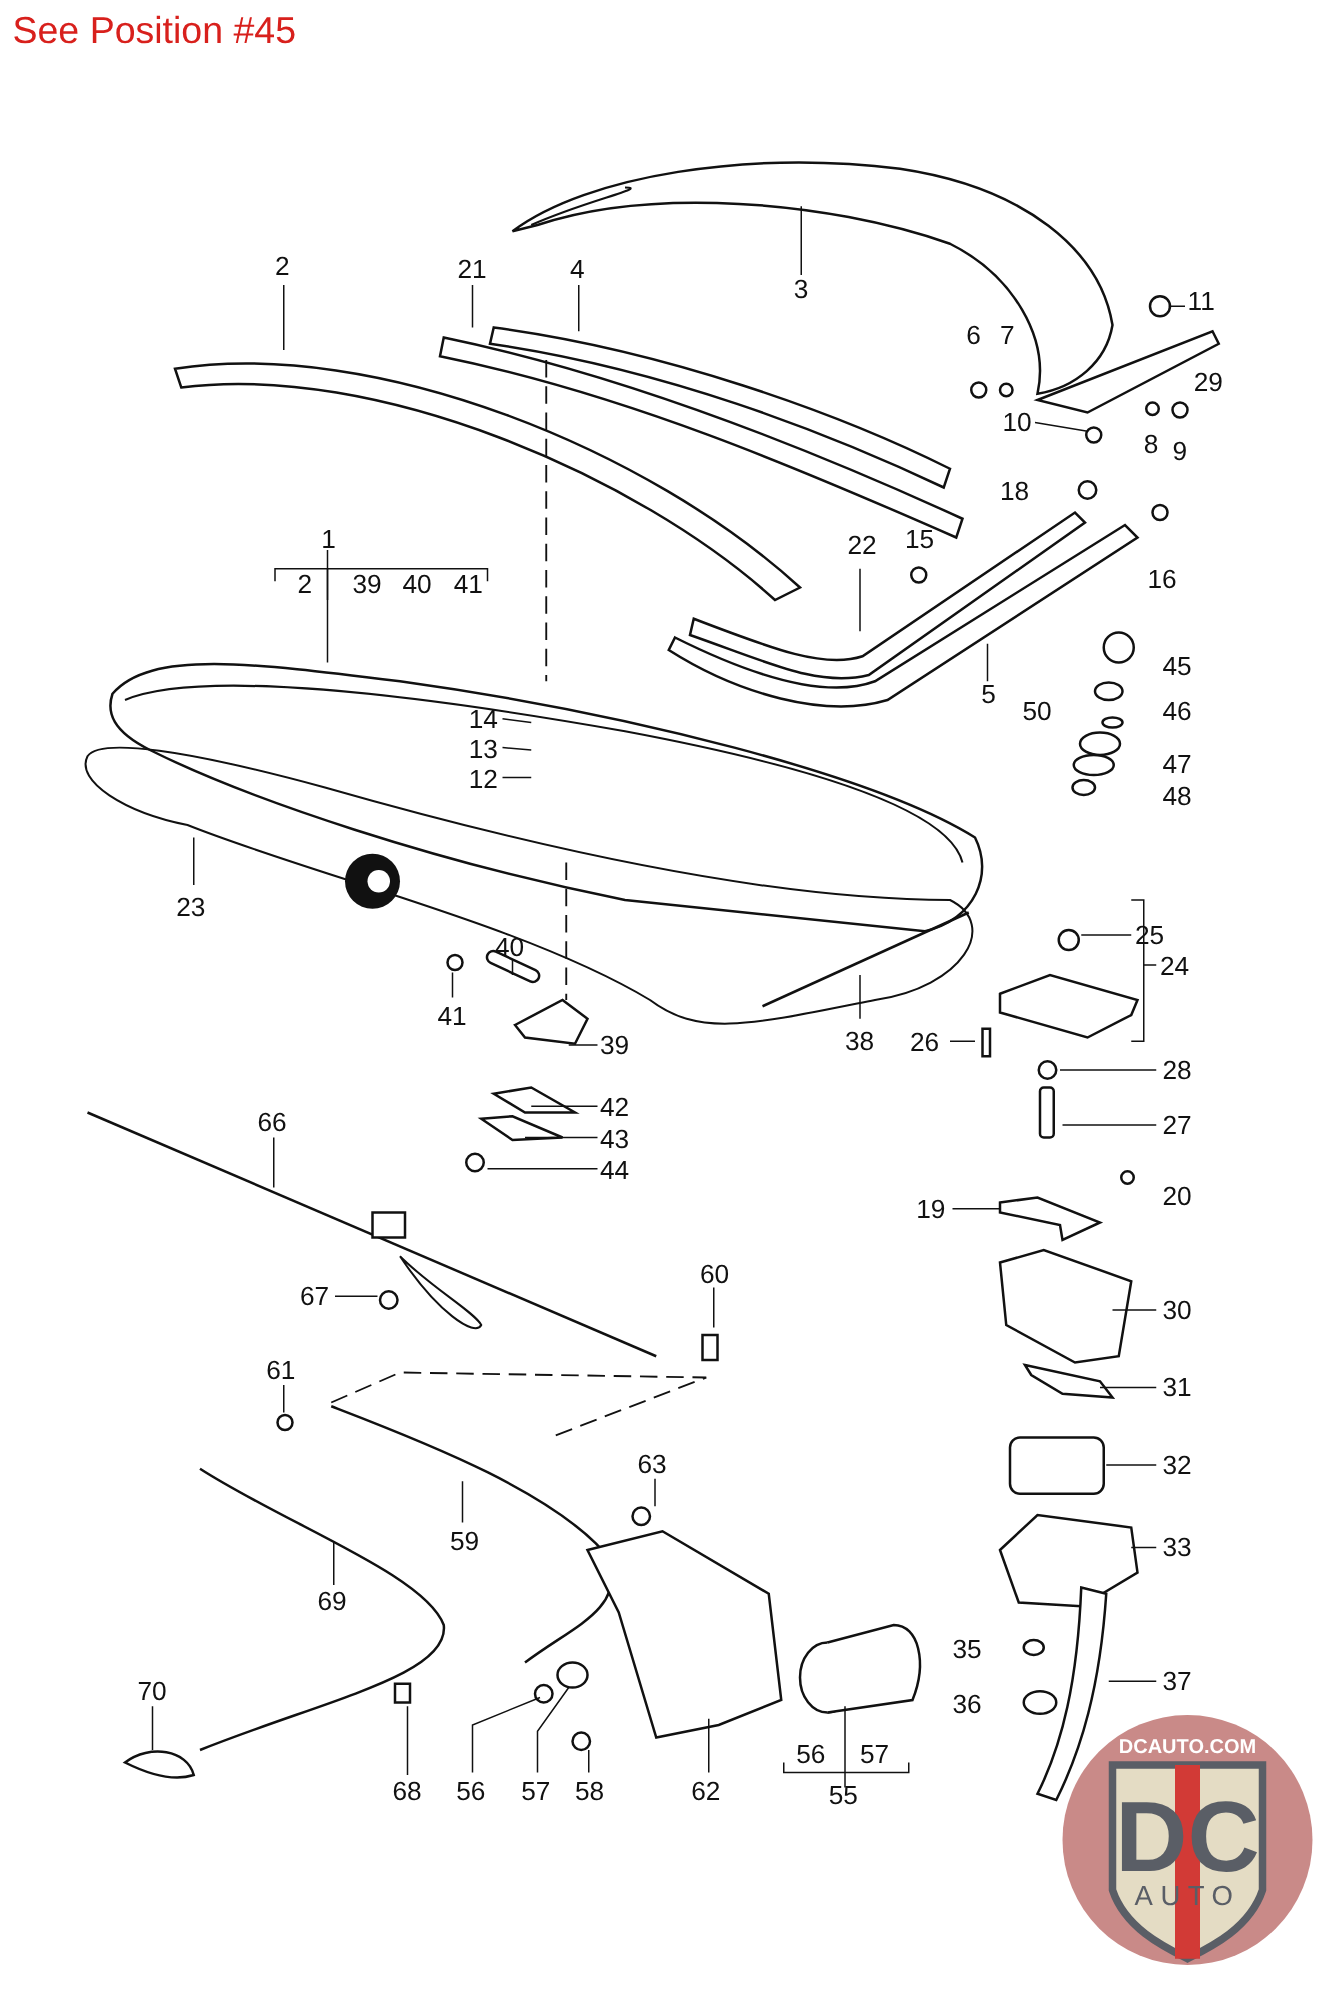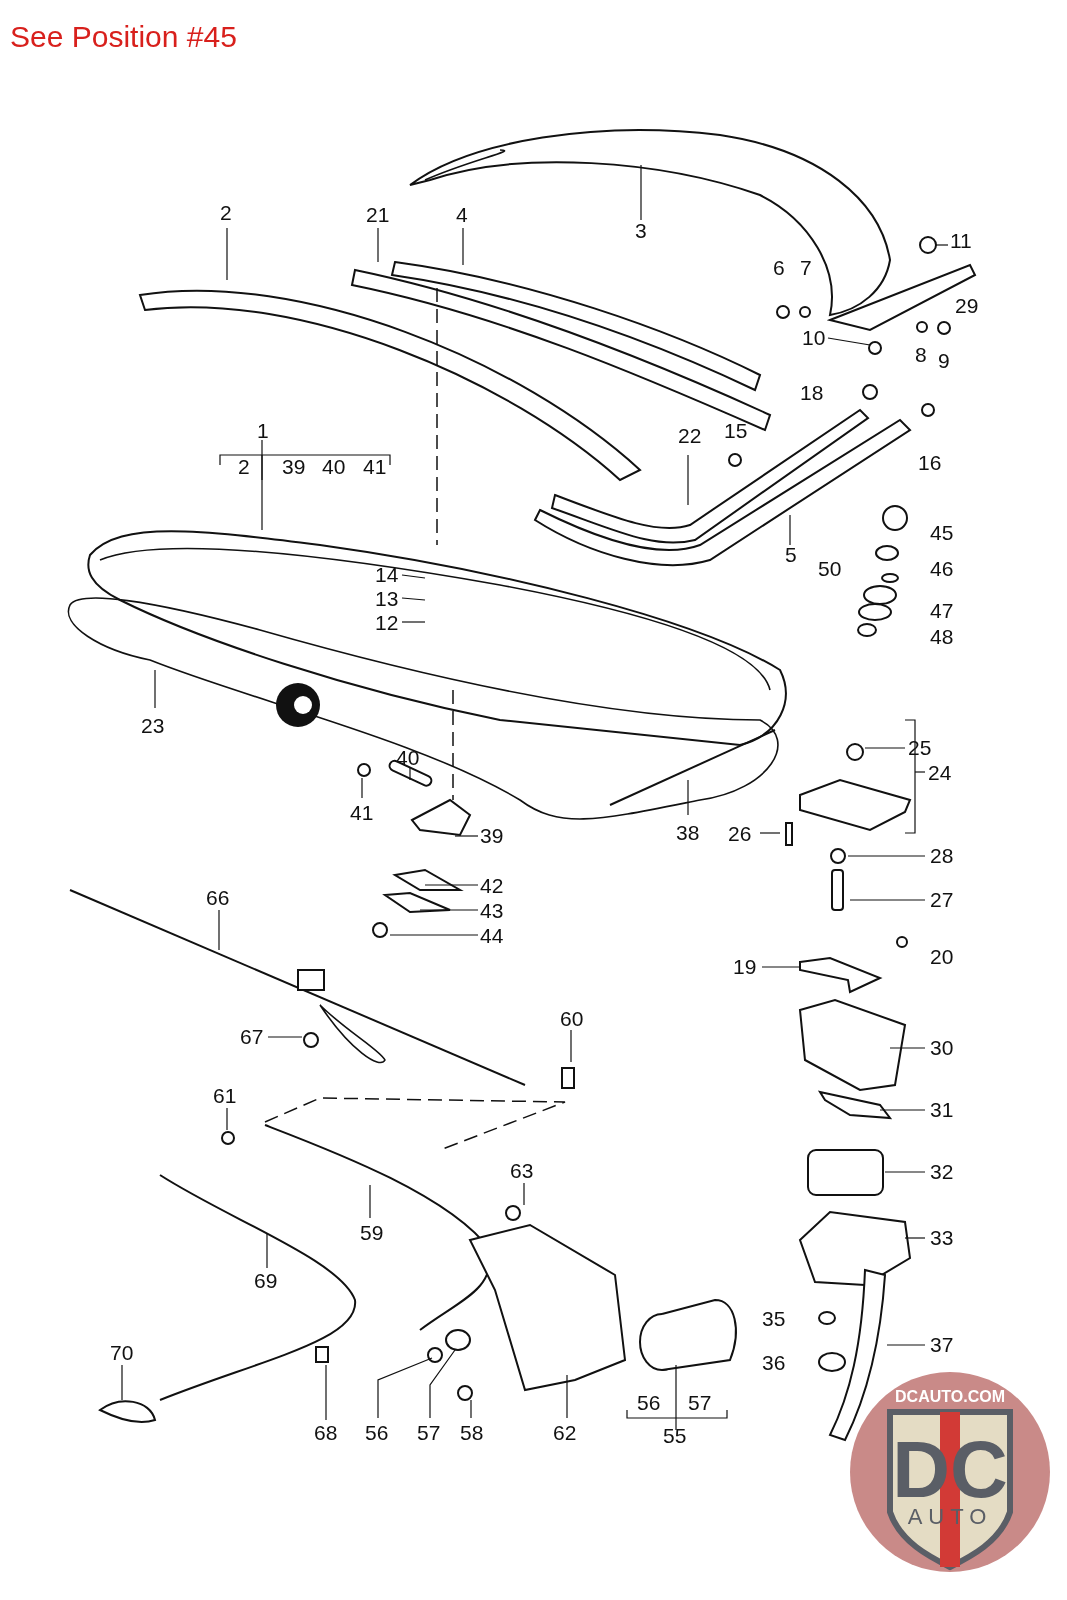--- a/index.html
+++ b/index.html
@@ -1,17 +1,17 @@
 <!DOCTYPE html>
 <html><head>
 <meta charset="utf-8">
 <style>
   html, body { margin:0; padding:0; background:#ffffff; }
   body { width:1067px; height:1600px; position:relative; overflow:hidden; font-family:"Liberation Sans", sans-serif; }
-  #title { position:absolute; left:10px; top:20px; color:#d8201c; font-size:30px; font-family:"Liberation Sans", sans-serif; }
+  #title { position:absolute; left:10px; top:8px; color:#d8201c; font-size:30px; font-family:"Liberation Sans", sans-serif; }
   svg#diagram { position:absolute; left:0; top:0; }
   .lbl { font-family:"Liberation Sans", sans-serif; font-size:21px; fill:#111; }
   .ln { stroke:#111; stroke-width:1.6; fill:none; }
   .thin { stroke:#111; stroke-width:1.2; fill:none; }
   .dash { stroke:#111; stroke-width:1.5; fill:none; stroke-dasharray:14 7; }
   .part { stroke:#111; stroke-width:2; fill:#fff; }
   .dotted { stroke:#111; stroke-width:2; fill:#fff; }
   #logo { position:absolute; left:850px; top:1372px; width:200px; height:200px; border-radius:50%; background:#c98a88; overflow:hidden; }
 </style>
 </head>

